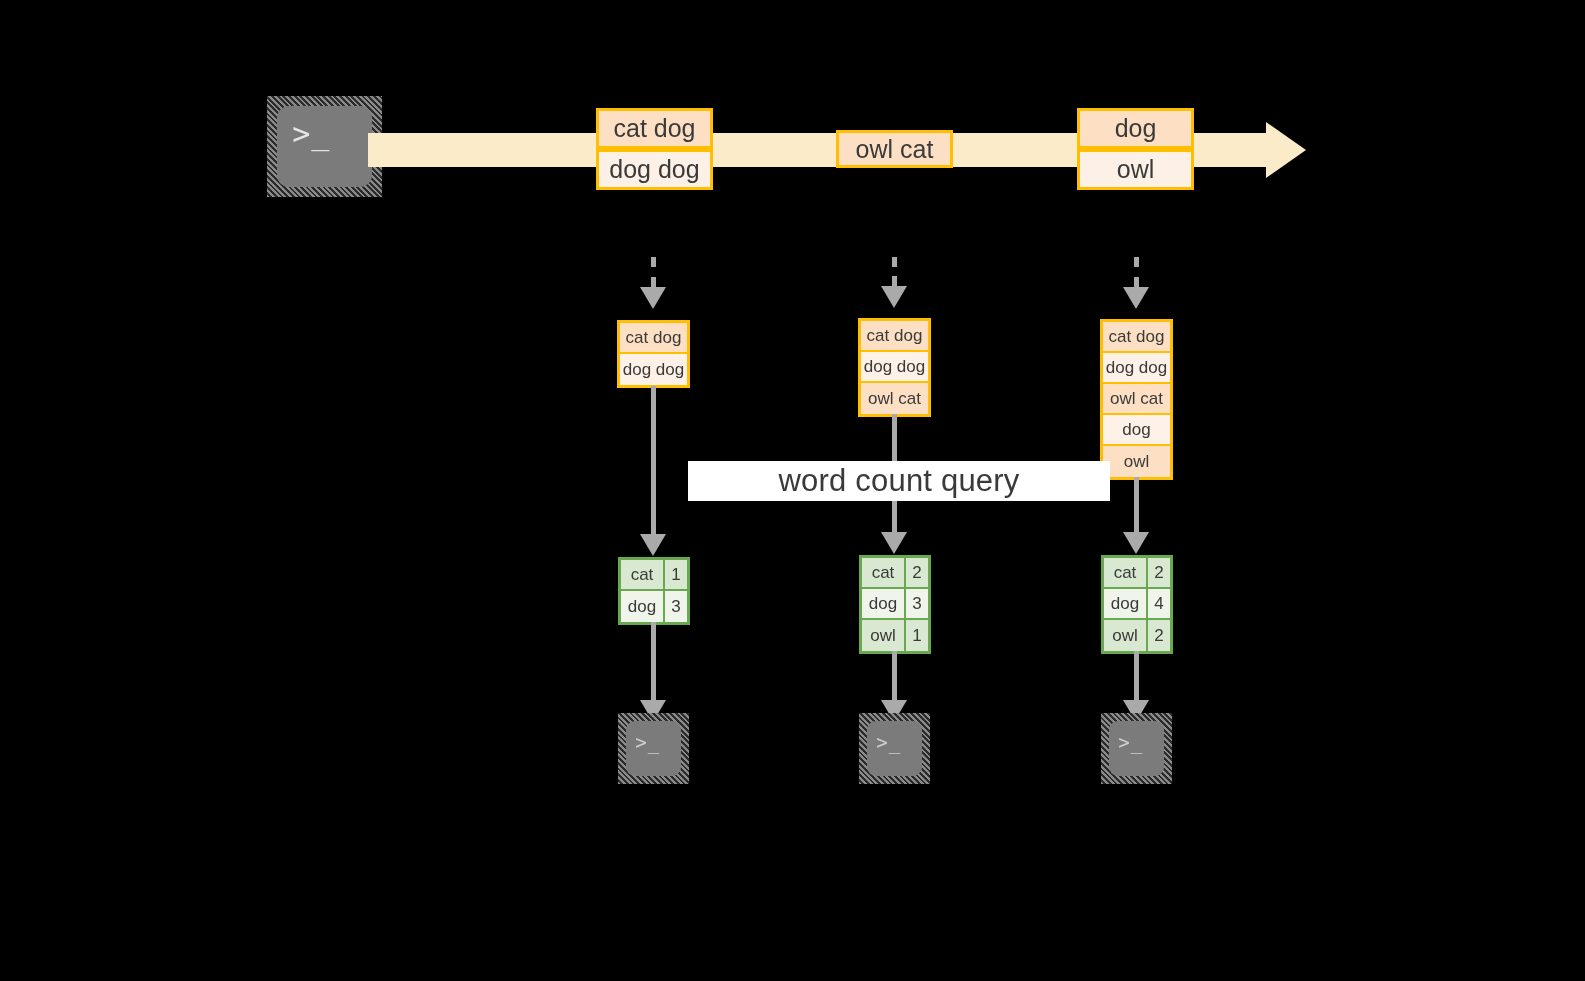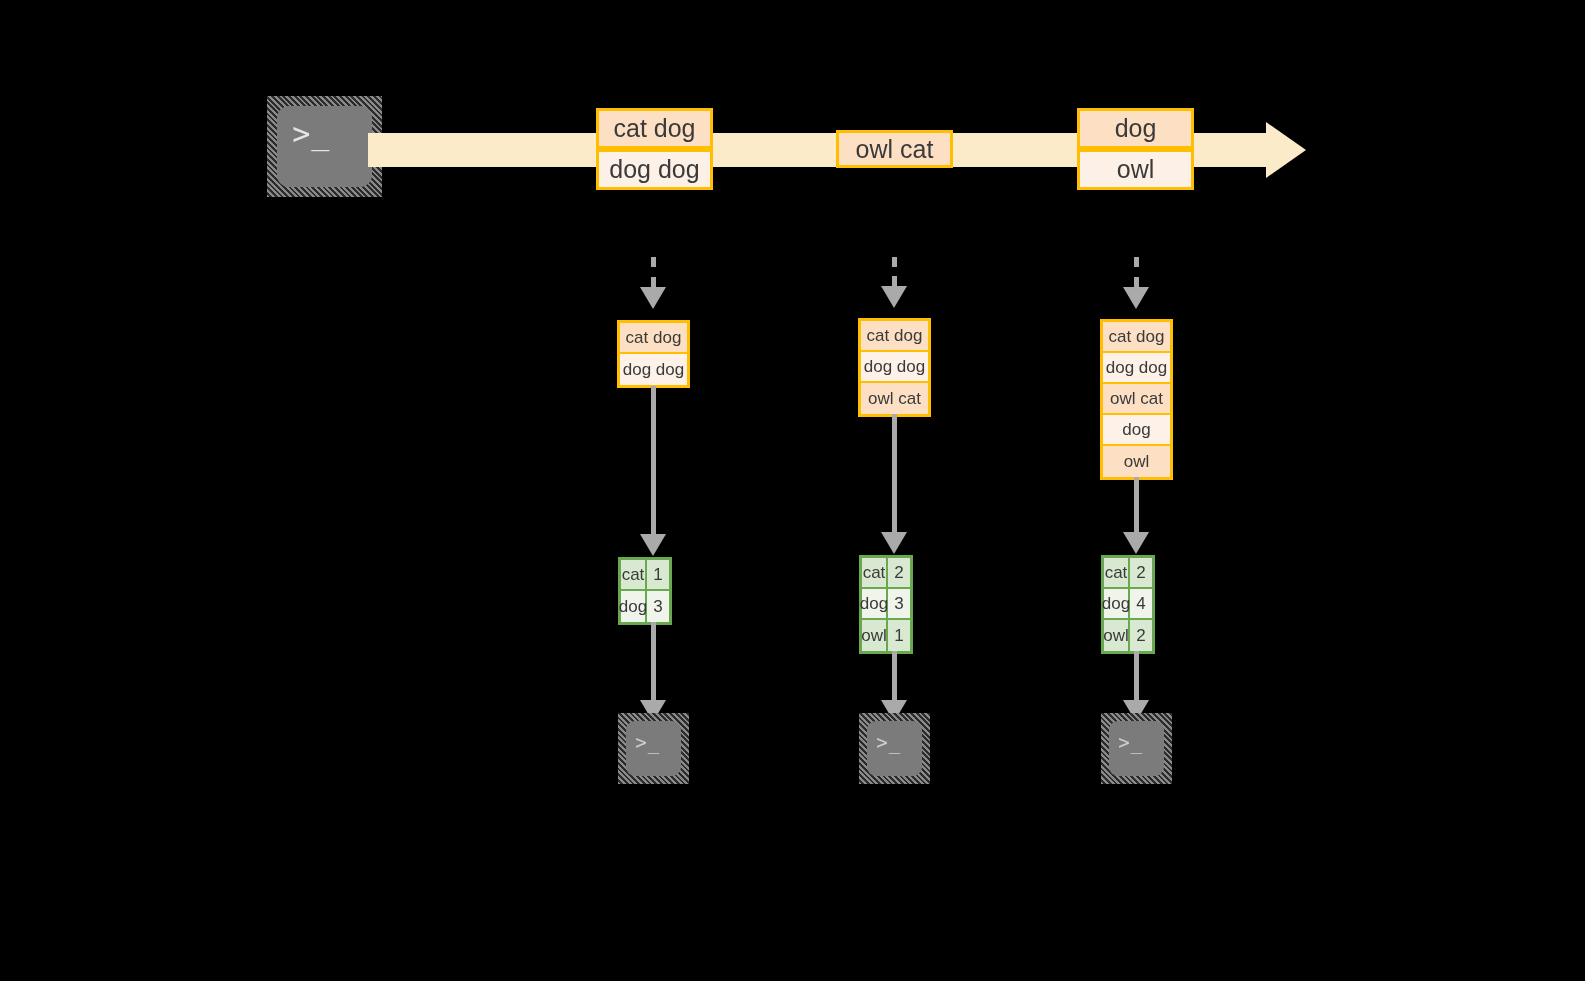--- a/index.html
+++ b/index.html
@@ -115,21 +115,21 @@
   .res-row:last-child { border-bottom: none; }
   .res-key, .res-val {
     display: flex;
     align-items: center;
     justify-content: center;
     font-size: 17px;
     color: #3a3a3a;
     background: #d9e8d0;
   }
   .res-row.alt .res-key, .res-row.alt .res-val { background: #f0f5ec; }
-  .res-key { width: 26px; border-right: 2px solid #6aa84f; }
+  .res-key { width: 44px; border-right: 2px solid #6aa84f; }
   .res-val { width: 22px; }
 
   
   .arrow-line {
     position: absolute;
     background: #aaaaaa;
     width: 5px;
   }
   .arrow-line.dashed {
     background: none;
@@ -285,14 +285,17 @@
 
   <div class="arrow-line" style="left:1134px; top:651px; height:49px;"></div>
   <div class="arrow-head" style="left:1123px; top:700px;"></div>
 
   <div class="term small" style="left:1101px; top:713px; width:71px; height:71px;">
     <div class="term-inner">
       <div class="term-glyph">&gt;_</div>
     </div>
   </div>
 
+  <div class="query-band" style="left:688px; top:461px; width:422px; height:40px;">
+    <span>word count query</span>
+  </div>
 
 </div>
 
 </body></html>

